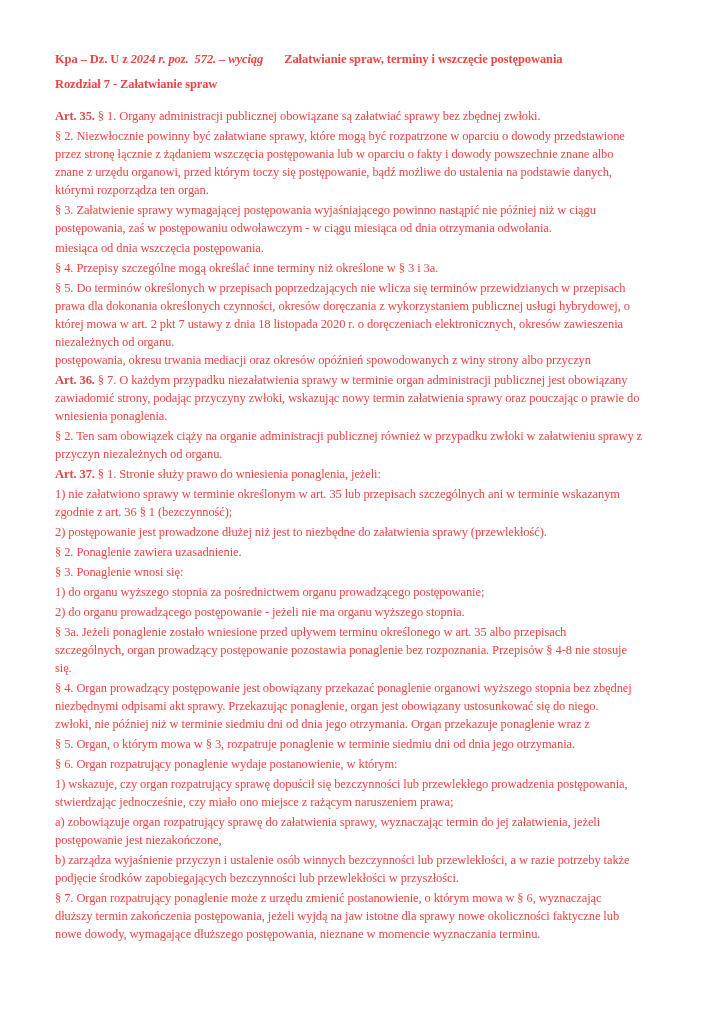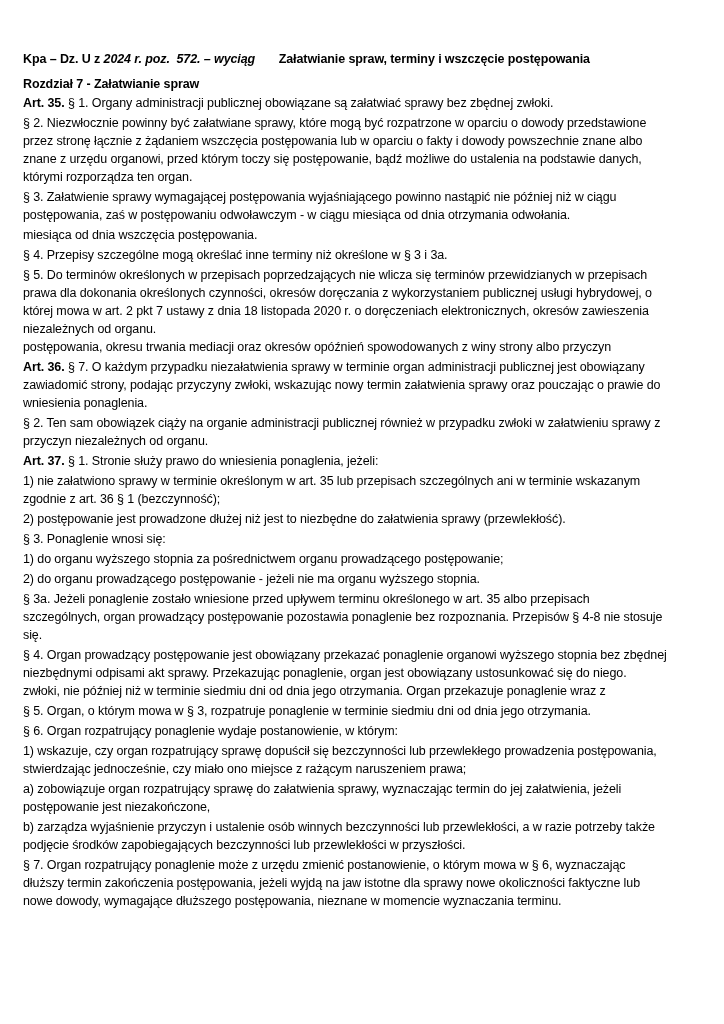--- a/index.html
+++ b/index.html
@@ -1,32 +1,32 @@
 <!DOCTYPE html>
 <html lang="pl"><head>
 <meta charset="utf-8">
 <style>
   html, body { margin: 0; padding: 0; background: #ffffff; }
   .page {
     position: relative;
     width: 724px;
     height: 1024px;
     box-sizing: border-box;
-    padding: 50px 40px 0 23px;
+    padding: 50px 40px 0 55px;
     background: #ffffff;
-    color: #000000;
-    font-family: Liberation Sans, sans-serif;
+    color: #ef4444;
+    font-family: Liberation Serif, serif;
     font-size: 12.5px;
     line-height: 18px;
     letter-spacing: -0.1px;
     overflow: hidden;
   }
   .block { margin: 0 0 2px 0; }
   .block.header { margin-bottom: 7px; }
-  .block.heading { margin-bottom: 1px; }
+  .block.heading { margin-bottom: 14px; }
   .line { white-space: nowrap; }
   .b { font-weight: 700; }
   .i { font-style: italic; }
 </style>
 </head>
 <body>
 
 <div class="page">
   <div>
       <div class="block header">
@@ -74,20 +74,23 @@
         <div class="line"><span class="b">Art. 37. </span><span>§ 1. Stronie służy prawo do wniesienia ponaglenia, jeżeli:</span></div>
       </div>
       <div class="block para">
         <div class="line"><span>1) nie załatwiono sprawy w terminie określonym w art. 35 lub przepisach szczególnych ani w terminie wskazanym</span></div>
         <div class="line"><span>zgodnie z art. 36 § 1 (bezczynność);</span></div>
       </div>
       <div class="block para">
         <div class="line"><span>2) postępowanie jest prowadzone dłużej niż jest to niezbędne do załatwienia sprawy (przewlekłość).</span></div>
       </div>
       <div class="block para">
+        <div class="line"><span>§ 2. Ponaglenie zawiera uzasadnienie.</span></div>
+      </div>
+      <div class="block para">
         <div class="line"><span>§ 3. Ponaglenie wnosi się:</span></div>
       </div>
       <div class="block para">
         <div class="line"><span>1) do organu wyższego stopnia za pośrednictwem organu prowadzącego postępowanie;</span></div>
       </div>
       <div class="block para">
         <div class="line"><span>2) do organu prowadzącego postępowanie - jeżeli nie ma organu wyższego stopnia.</span></div>
       </div>
       <div class="block para">
         <div class="line"><span>§ 3a. Jeżeli ponaglenie zostało wniesione przed upływem terminu określonego w art. 35 albo przepisach</span></div>

